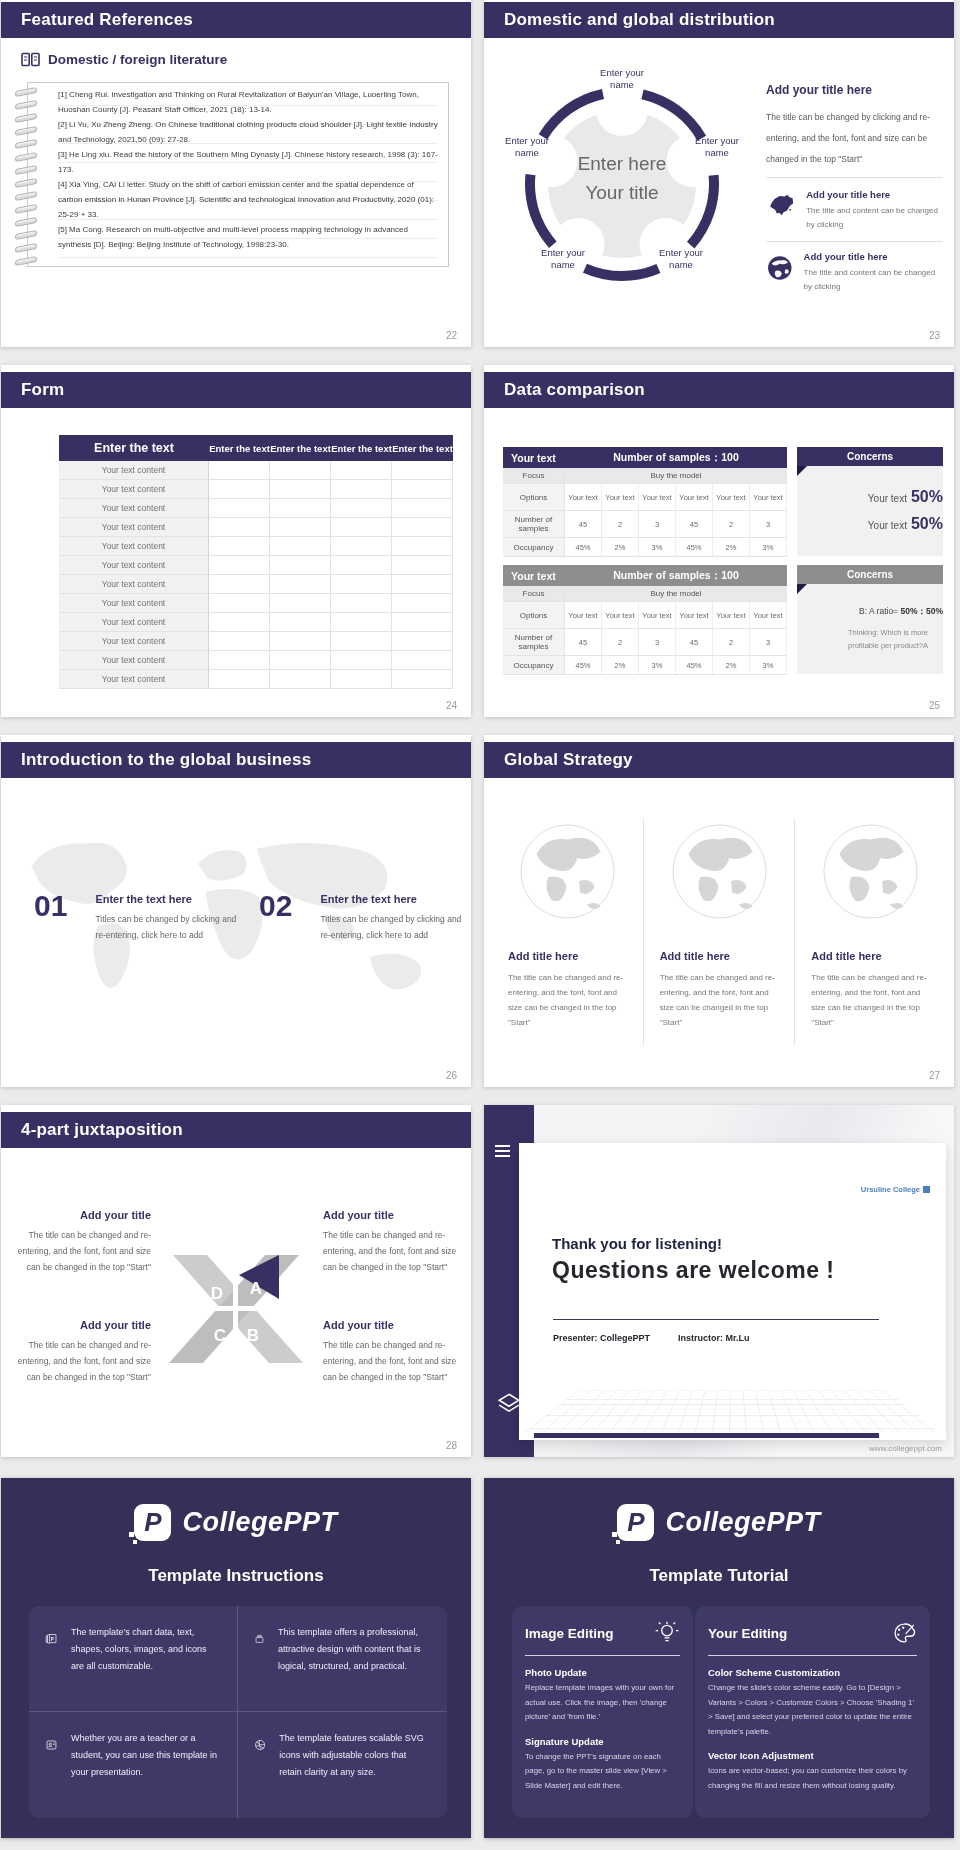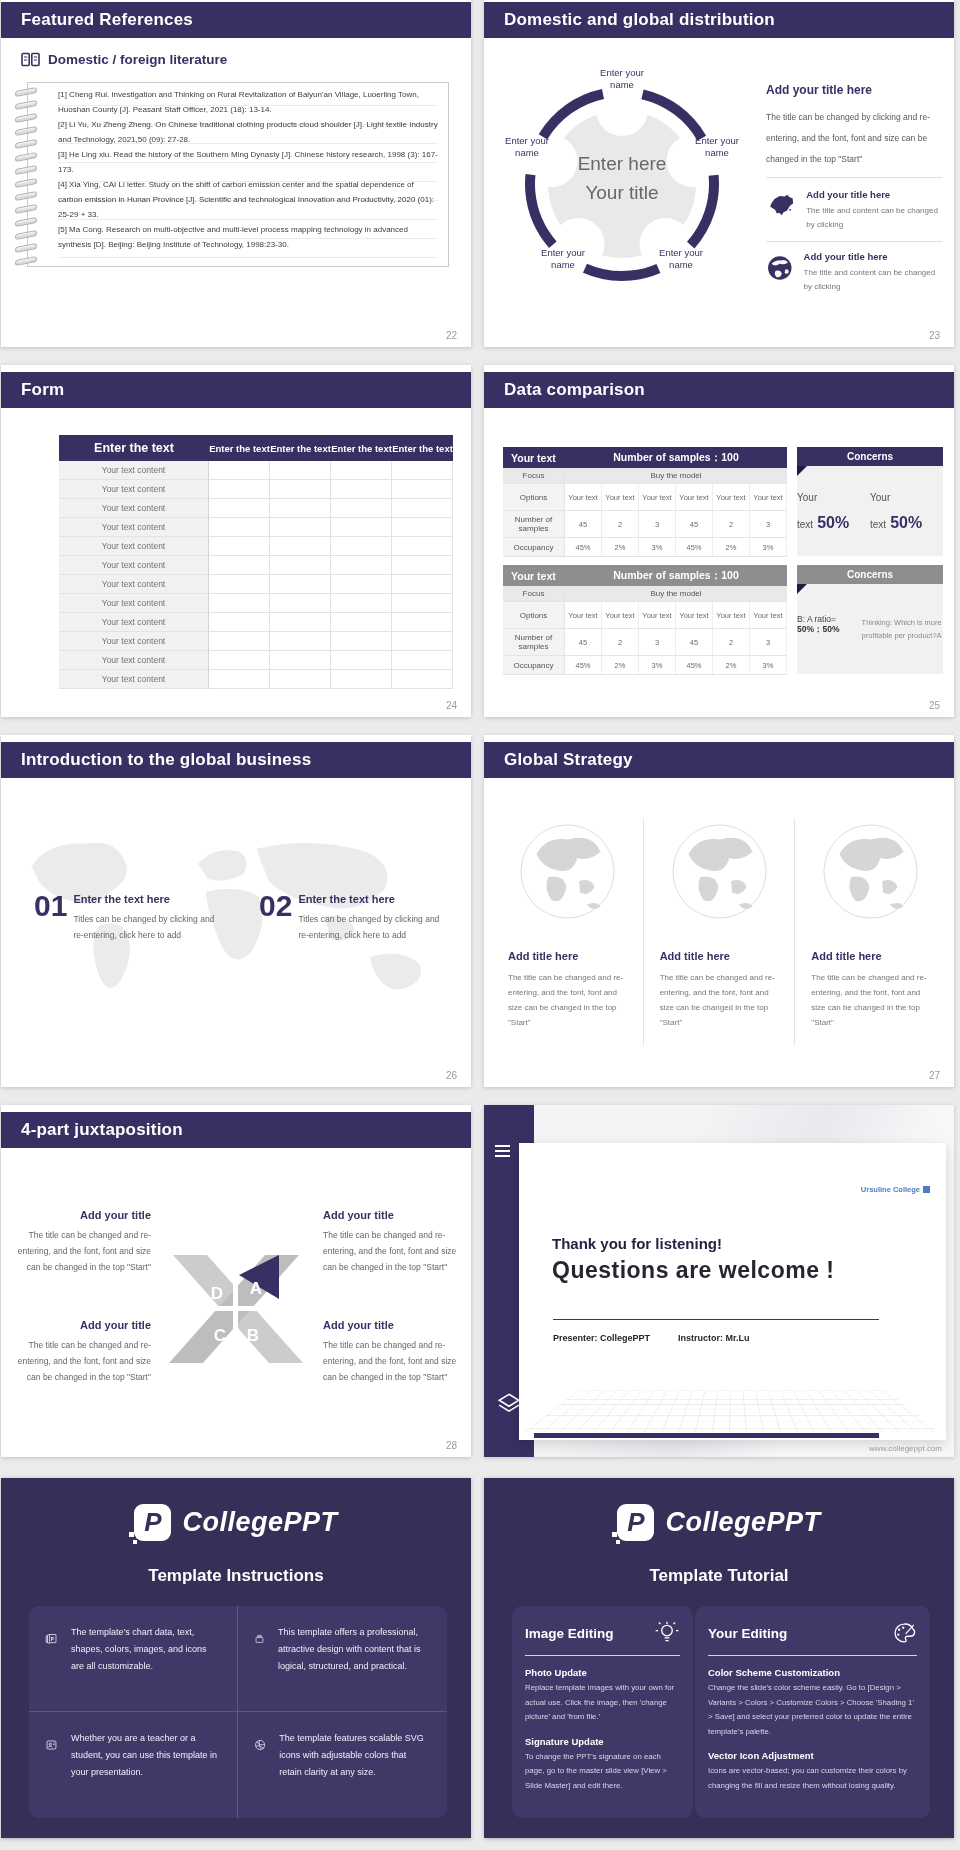--- a/index.html
+++ b/index.html
@@ -57,30 +57,30 @@
                 text-align:center;border-right:1px solid #e4e4e4;padding:2px;}
   .cvals{flex:1;display:flex;}
   .cvals>div{flex:1;border-right:1px solid #eee;display:flex;align-items:center;justify-content:center;
              text-align:center;color:#6a6a6a;padding:2px 1px;font-size:7.5px;}
   .r-focus{height:16px;background:#e9e9e9;}
   .r-focus .cfull{flex:1;display:flex;align-items:center;justify-content:center;}
   .r-opts{height:27px;justify-content:center;} .r-samp{height:27px;} .r-occ{height:19px;}
   .concerns{position:absolute;left:313px;width:146px;}
   .cc-hdr{position:relative;height:19px;color:#fff;font-weight:bold;font-size:10px;text-align:center;line-height:19px;}
   .cc-hdr::after{content:"";position:absolute;left:0;top:19px;border:5px solid transparent;border-top-color:#1f1b42;border-left-color:#1f1b42;}
-  .cc-body{background:#f1f1f1;display:flex;flex-direction:row;align-items:center;justify-content:center;}
+  .cc-body{background:#f1f1f1;display:flex;flex-direction:column;align-items:flex-end;justify-content:center;}
   .cc-line{font-size:10px;color:#555;line-height:25px;}
   .cc-line b{font-size:16px;color:#373163;margin-left:4px;}
   .cc-ratio{font-size:8.5px;color:#444;margin-bottom:8px;}
   .cc-ratio b{color:#333;}
   .cc-note{font-size:7.5px;color:#8a8a8a;text-align:center;line-height:13px;width:110px;}
 
   
   .wmap{position:absolute;left:8px;top:72px;width:454px;height:250px;}
-  .num-item{position:absolute;display:flex;gap:6px;}
+  .num-item{position:absolute;display:flex;gap:28px;}
   .num{font-size:30px;font-weight:bold;color:#373163;line-height:30px;}
   .num-item .txt h4{margin:2px 0 6px;font-size:11px;color:#373163;}
   .num-item .txt p{margin:0;font-size:8.5px;color:#666;line-height:16px;width:146px;}
 
   
   .gs-row{position:absolute;left:8px;right:8px;top:84px;bottom:42px;display:flex;}
   .gs-col{flex:1;padding:0 16px;border-left:1px solid #e3e3e3;}
   .gs-col:first-child{border-left:none;}
   .gs-col svg{display:block;margin:4px auto 0;}
   .gs-col h4{margin:30px 0 8px;font-size:11px;color:#373163;}

